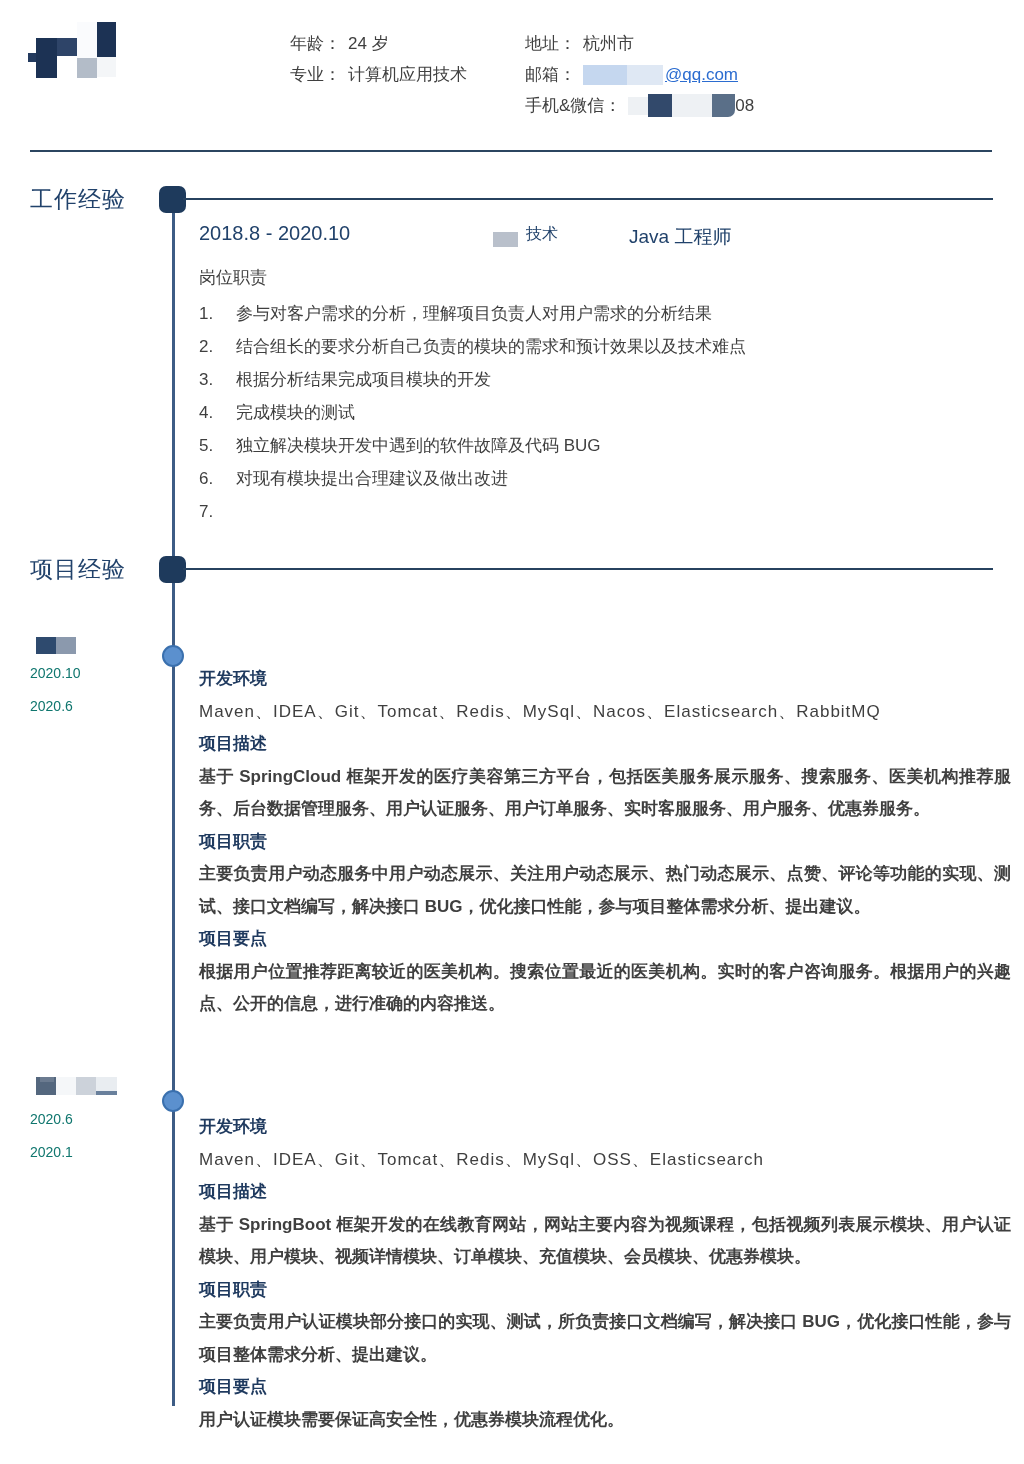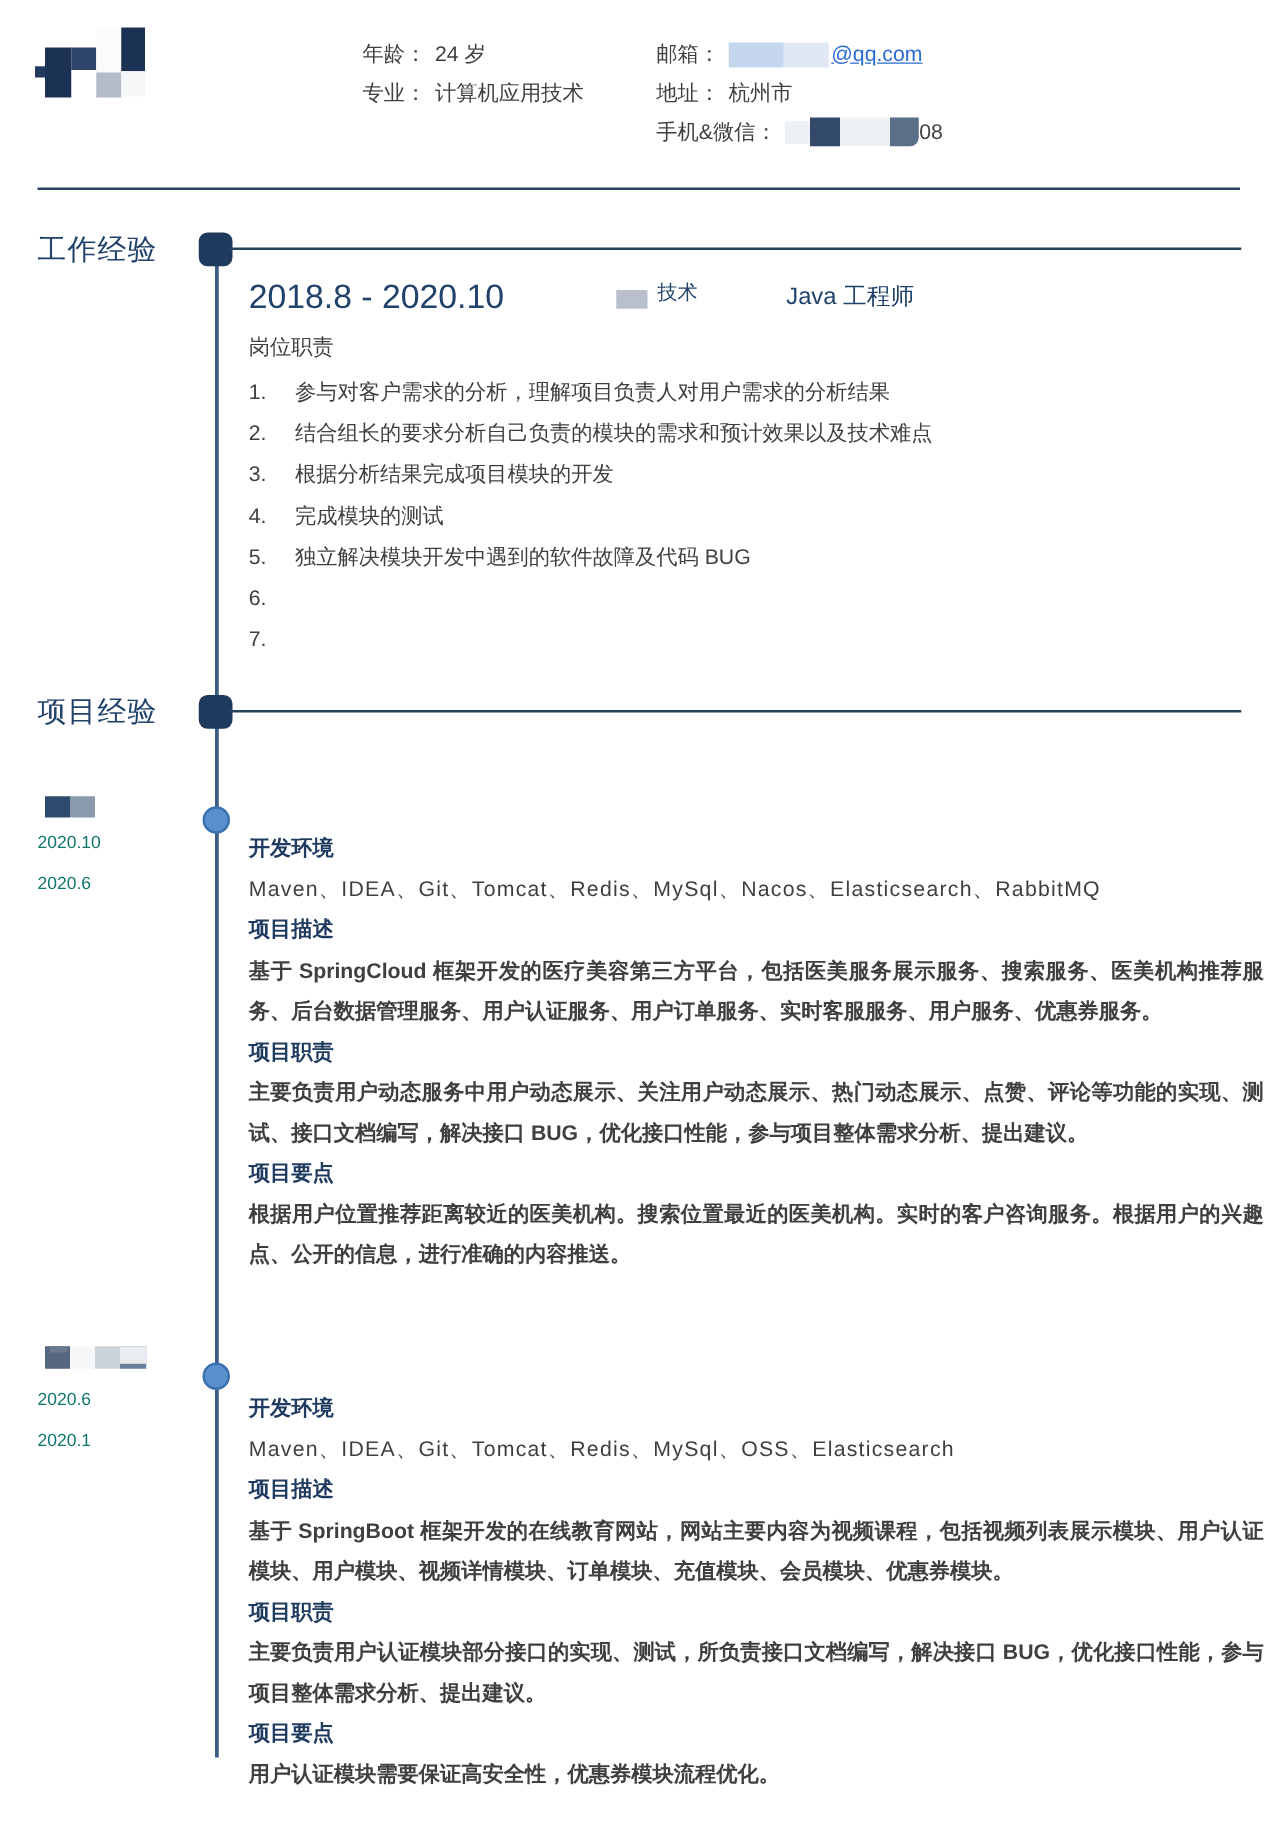--- a/index.html
+++ b/index.html
@@ -53,21 +53,21 @@
     background: #1e3a5c; border-radius: 7px;
   }
   .hline { position: absolute; left: 183px; width: 810px; height: 2px; background: #27425f; }
   .circle-marker {
     position: absolute; left: 162px; width: 22px; height: 22px;
     background: var(--circle); border: 2px solid var(--circle_border); border-radius: 50%;
   }
   
   .work-block { position: absolute; left: 199px; top: 222px; width: 808px; }
   .period-row { position: relative; height: 38px; }
-  .period { font-size: 27px; color: #21426b; }
+  .period { font-size: 20px; color: #21426b; }
   .company-redact { position: absolute; left: 294px; top: 10px; width: 25px; height: 15px; background: #b9c0cb; }
   .company-suffix { position: absolute; left: 327px; top: 2px; font-size: 16px; color: #21426b; }
   .role { position: absolute; left: 430px; top: 2px; font-size: 19px; color: #21426b; }
   .duties-heading { font-size: 17px; color: var(--body); line-height: 30px; margin-top: 3px; }
   .duties-list { list-style: none; margin-top: 4px; }
   .duties-list li { display: flex; line-height: 33px; font-size: 17px; color: var(--body); }
   .duties-list .num { width: 37px; flex: none; }
   
   .proj-left { position: absolute; left: 30px; width: 150px; }
   .proj-mosaic { position: relative; height: 20px; margin-left: 6px; }
@@ -108,28 +108,28 @@
       <span>24 岁</span>
     </div>
     <div class="info-row">
       <span class="lbl">专业：</span>
       <span>计算机应用技术</span>
     </div>
   </div>
 
   <div class="info-col c2">
     <div class="info-row">
+      <span class="lbl">地址：</span>
+      <span>杭州市</span>
+    </div>
+    <div class="info-row">
       <span class="lbl">邮箱：</span>
       <span class="redact" style="width:44px;height:20px;background:#c5d7ef;"></span>
       <span class="redact" style="width:36px;height:20px;background:#dfe8f4;margin-right:2px;"></span>
       <a href="#" class="email-link">@qq.com</a>
-    </div>
-    <div class="info-row">
-      <span class="lbl">地址：</span>
-      <span>杭州市</span>
     </div>
     <div class="info-row">
       <span class="lbl">手机&amp;微信：</span>
       <span class="redact" style="width:20px;height:18px;background:#eef1f4;"></span>
       <span class="redact" style="width:24px;height:23px;background:#32496b;"></span>
       <span class="redact" style="width:40px;height:23px;background:#eef1f4;"></span>
       <span class="redact" style="width:23px;height:23px;background:#5a6f88;border-radius:0 0 7px 0;"></span>
       <span>08</span>
     </div>
   </div>
@@ -166,20 +166,21 @@
       <li>
           <span class="num">4.</span>
           <span>完成模块的测试</span>
         </li>
       <li>
           <span class="num">5.</span>
           <span>独立解决模块开发中遇到的软件故障及代码 BUG</span>
         </li>
       <li>
           <span class="num">6.</span>
+          <span>对现有模块提出合理建议及做出改进</span>
         </li>
       <li>
           <span class="num">7.</span>
         </li>
     </ol>
   </div>
 
   <div class="section-title" style="top:554px;">项目经验</div>
   <div class="sq-marker" style="top:556px;"></div>
   <div class="hline" style="top:568px;"></div>

